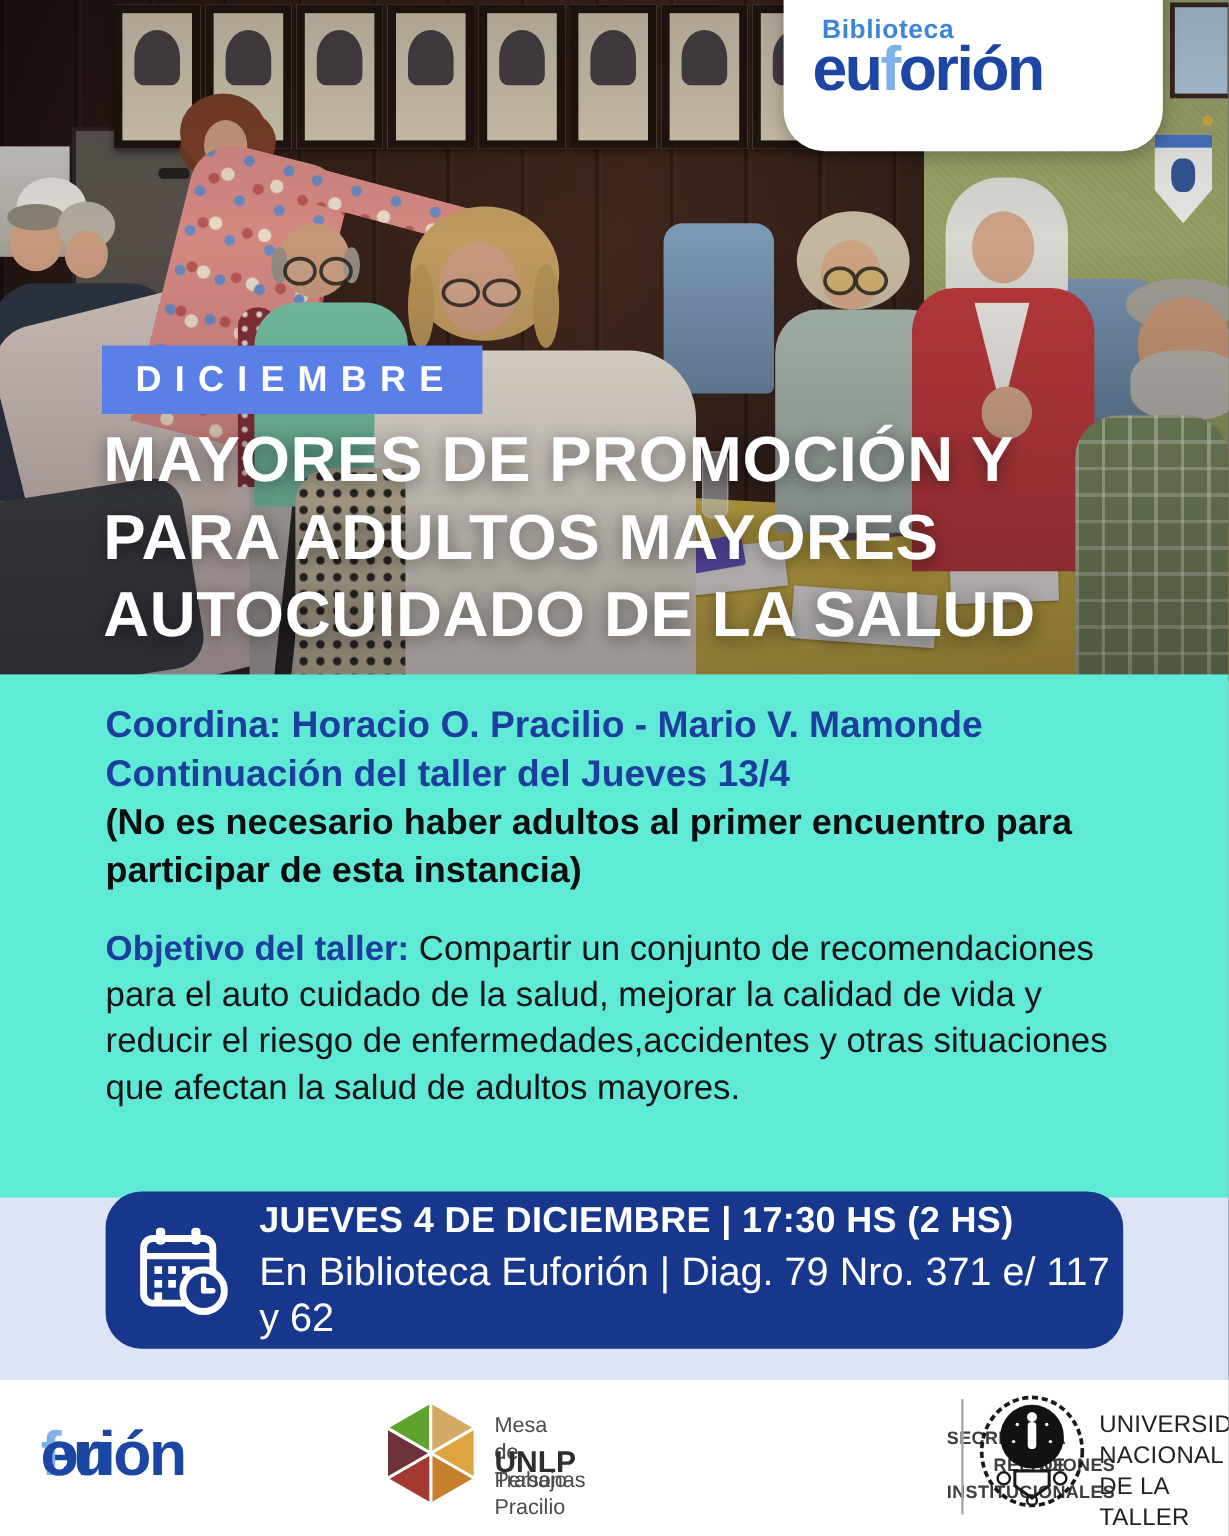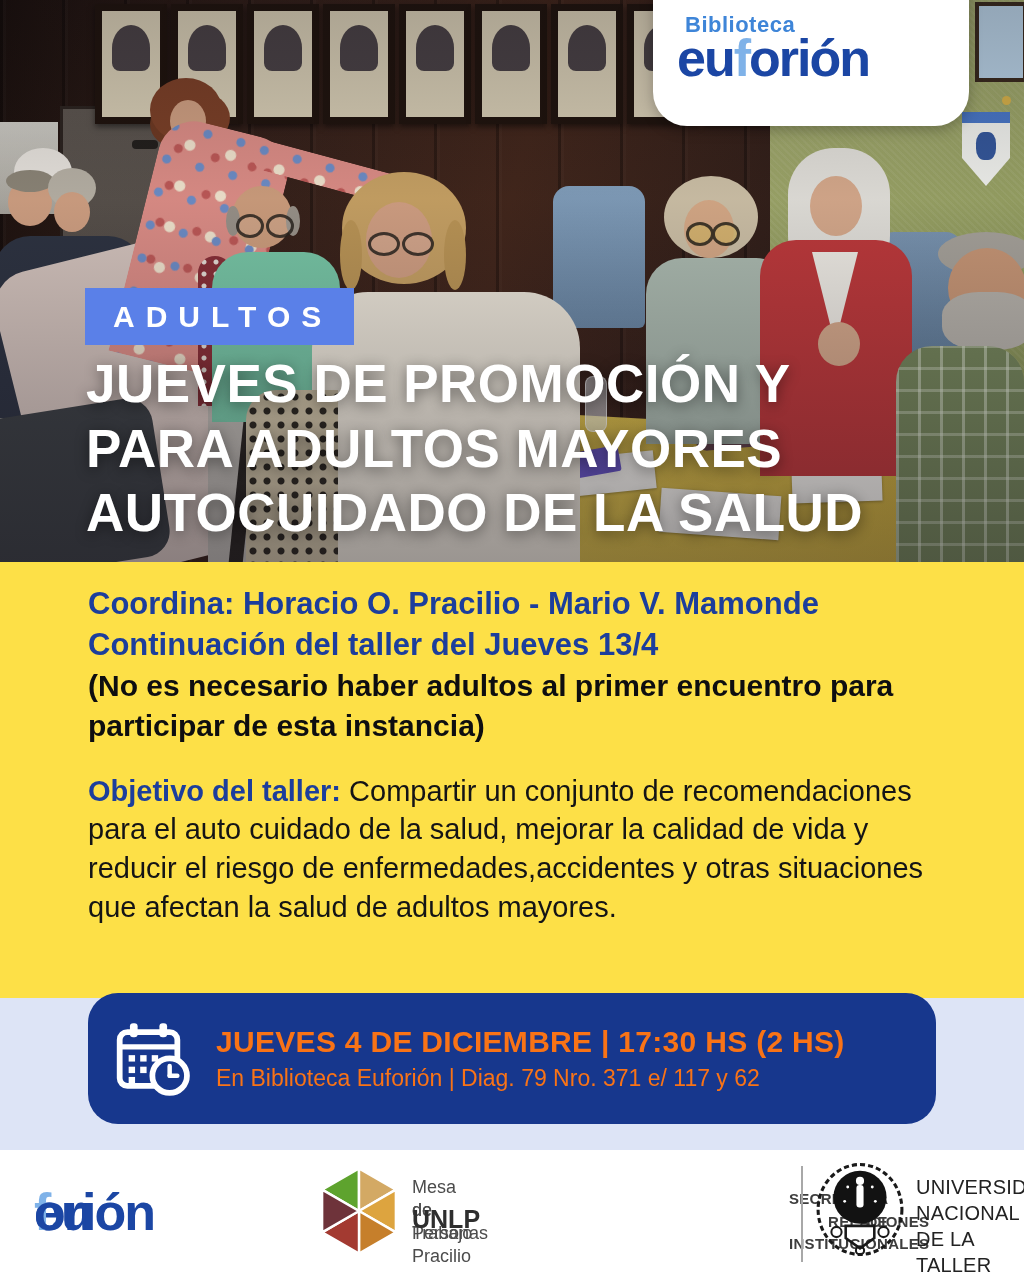--- a/index.html
+++ b/index.html
@@ -63,34 +63,34 @@
          font-size:53px;line-height:1.22;letter-spacing:.5px;text-shadow:0 3px 14px rgba(0,0,0,.45);}
 
   
   .brand-card{position:absolute;left:653px;top:-36px;width:316px;height:162px;background:#fff;
               border-radius:34px;z-index:30;box-shadow:0 4px 14px rgba(0,0,0,.25);}
   .brand-pre{position:absolute;left:32px;top:48px;font-size:22px;font-weight:700;color:#3e85d8;letter-spacing:.5px;}
   .brand-word{position:absolute;left:24px;top:64px;font-size:52px;font-weight:800;color:#1b46a4;letter-spacing:-2px;}
   .lightf{color:#7fb2e8;}
 
   
-  .info{position:absolute;left:0;top:562px;width:1024px;height:436px;background:#fde047;}
+  .info{position:absolute;left:0;top:562px;width:1024px;height:436px;background:#5eead4;}
   .content{position:absolute;left:88px;top:22px;width:860px;}
   .blue-strong{color:#1c3e9c;font-weight:700;font-size:31px;line-height:1.32;margin:0;}
   .nota{color:#0e0e10;font-weight:700;font-size:30px;line-height:1.33;margin:0;}
   .para{font-size:29px;line-height:1.34;color:#141416;font-weight:500;margin:26px 0 0 0;}
   .para b{color:#1c3e9c;font-weight:700;}
 
   
   .banner{position:absolute;left:88px;top:993px;width:848px;height:131px;background:#17378d;border-radius:30px;
           display:flex;align-items:center;z-index:5;}
   .cal{margin-left:24px;flex:0 0 auto;}
-  .banner-text{margin-left:22px;color:#f97316;}
+  .banner-text{margin-left:22px;color:#ffffff;}
   .banner-l1{font-size:30px;font-weight:700;letter-spacing:.3px;}
-  .banner-l2{font-size:23px;font-weight:400;margin-top:6px;}
+  .banner-l2{font-size:33px;font-weight:400;margin-top:6px;}
 
   
   .footer{position:absolute;left:0;top:1150px;width:1024px;height:130px;background:#fff;}
   .footer *{position:absolute;}
   .f-word{left:34px;top:32px;font-size:52px;font-weight:800;color:#1b46a4;letter-spacing:-2px;}
   .hex{left:318px;top:14px;}
   .mesa{left:412px;top:26px;color:#4c4c4c;font-size:18px;line-height:1.28;}
   .mesa .unlp-b{display:block;color:#2e2e2e;font-weight:700;font-size:25px;margin-top:4px;}
   .secr{left:0;top:38px;width:789px;text-align:right;color:#3d3d3d;font-weight:700;font-size:15px;line-height:1.5;letter-spacing:.3px;}
   .vdiv{left:801px;top:16px;width:2px;height:96px;background:#a8a8a8;}
@@ -204,23 +204,23 @@
     <div class="hairblob" style="left:938px;top:232px;width:96px;height:44px;background:#a8a49c"></div>
     <div class="head" style="left:948px;top:248px;width:78px;height:80px;background:#c99877"></div>
     <div class="hairblob" style="left:942px;top:292px;width:92px;height:58px;background:#b8b4ac;border-radius:40%"></div>
     <div class="torso plaid" style="left:896px;top:346px;width:128px;height:222px"></div>
 
     <div class="floor"></div>
     <div class="chair dark"></div>
     <div class="shade"></div>
   </div>
 
-  <div class="badge">ADULTOS</div>
+  <div class="badge">DICIEMBRE</div>
   <div class="title">
-    <div>JUEVES DE PROMOCIÓN Y</div>
+    <div>MAYORES DE PROMOCIÓN Y</div>
     <div>PARA ADULTOS MAYORES</div>
     <div>AUTOCUIDADO DE LA SALUD</div>
   </div>
 
   <div class="brand-card">
     <div class="brand-pre">Biblioteca</div>
     <div class="brand-word"><span>eu</span><span class="lightf">f</span><span>orión</span></div>
   </div>
 
   <section class="info">

